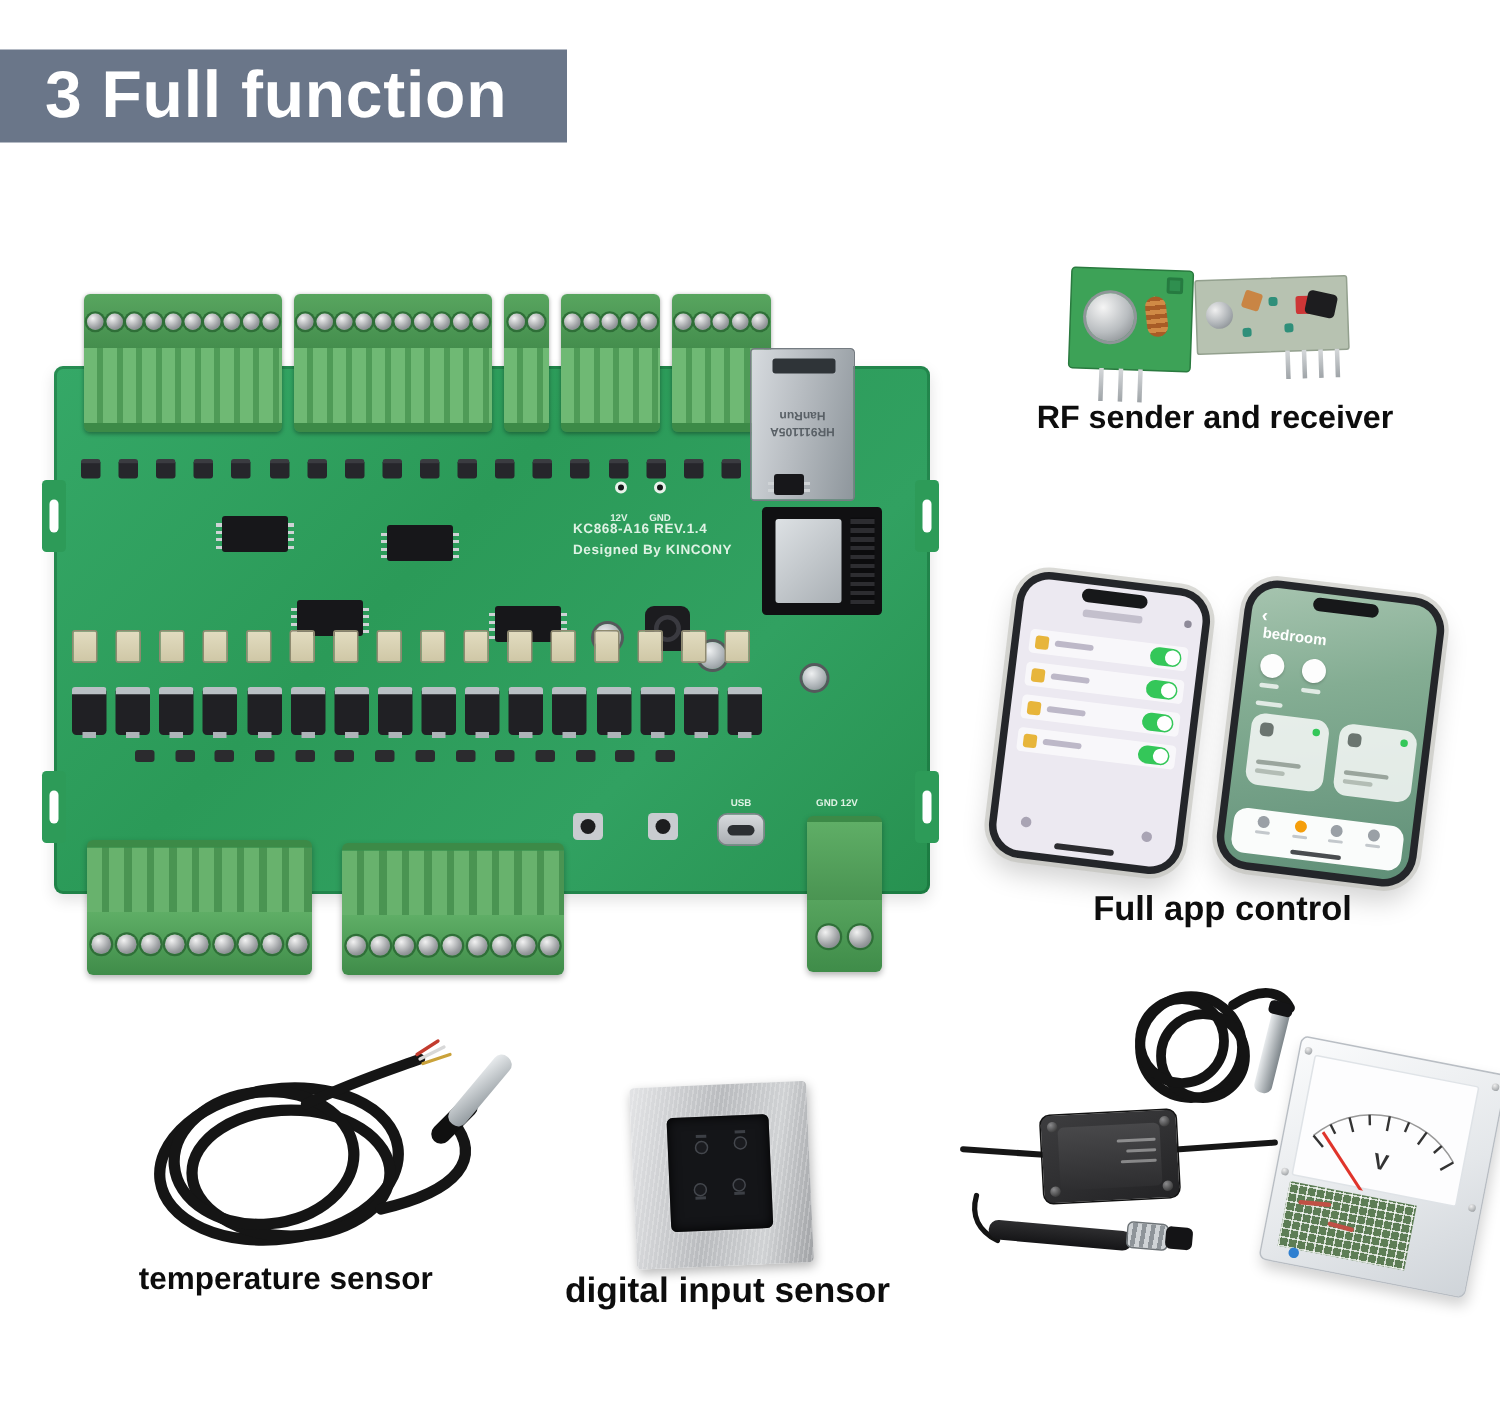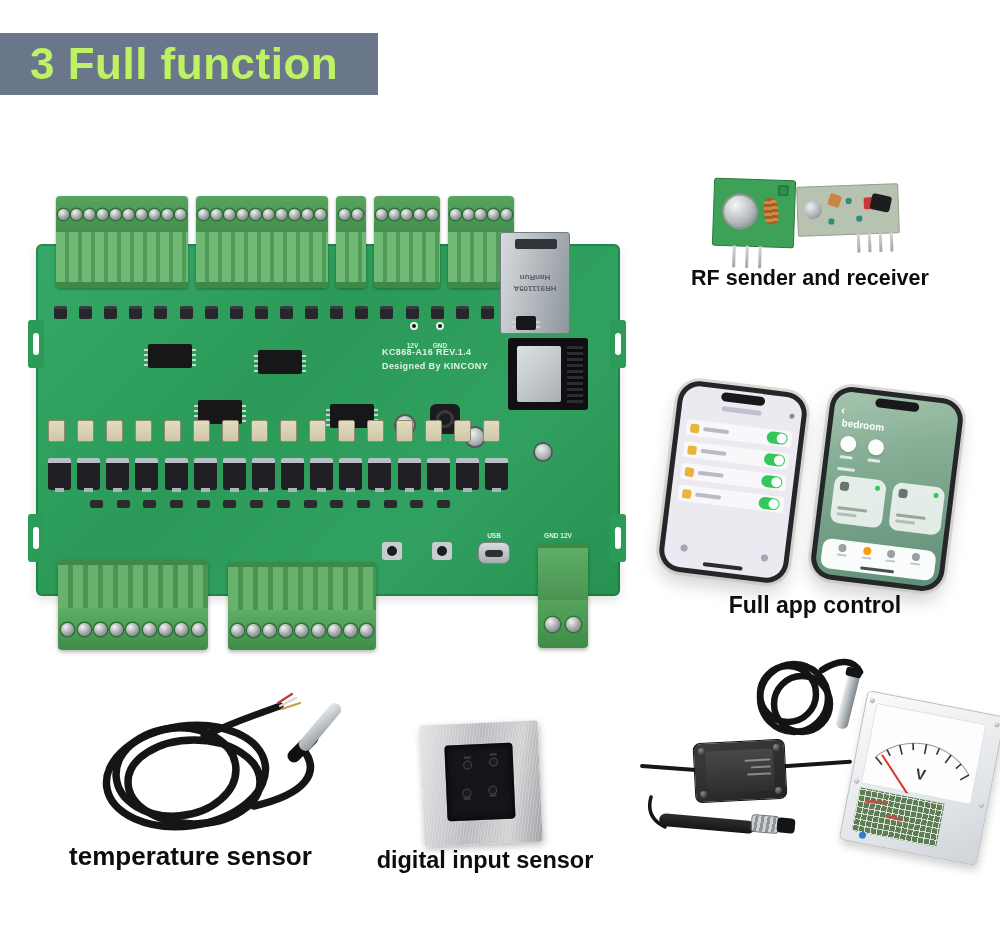--- a/index.html
+++ b/index.html
@@ -4,21 +4,21 @@
 <style>
   html,body{margin:0;padding:0;background:#fff;}
   *{box-sizing:border-box;}
   body{font-family:"Liberation Sans", sans-serif;}
   .stage{position:relative;width:1000px;height:949px;background:#fff;overflow:hidden;}
   .abs{position:absolute;}
 
   
   .banner{left:0;top:33px;width:378px;height:62px;background:var(--banner,#6a7689);
           display:flex;align-items:center;padding-left:30px;}
-  .banner span{color:#bef264;font-size:44px;font-weight:700;letter-spacing:.5px;}
+  .banner span{color:#ffffff;font-size:44px;font-weight:700;letter-spacing:.5px;}
 
   
   .caption{color:var(--caption,#0d0d0d);font-weight:700;text-align:center;}
 
   
   .board{left:30px;top:192px;width:595px;height:462px;}
   .pcb{left:6px;top:52px;width:584px;height:352px;border-radius:6px;
        background:linear-gradient(135deg,#35a867 0%,#2b9a58 40%,#31a161 70%,#279150 100%);
        box-shadow:inset 0 0 0 2px rgba(0,70,30,.28), 0 4px 10px rgba(0,0,0,.12);}
   .ear{width:16px;height:48px;background:#2d9b58;border-radius:3px;}
@@ -515,21 +515,21 @@
       <path d="M 136 48 C 170 32 196 24 212 18" stroke-width="7"></path>
     </g>
     <line x1="226" y1="68" x2="244" y2="50" stroke="#101010" stroke-width="13" stroke-linecap="round"></line>
     <rect x="245.5" y="10" width="13" height="58" rx="6" fill="url(#metal)" transform="rotate(40 252 39)"></rect>
     <g stroke-linecap="round">
       <line x1="210" y1="15" x2="224" y2="6" stroke="#c23b2e" stroke-width="2.2"></line>
       <line x1="212" y1="18" x2="228" y2="10" stroke="#d8d8d8" stroke-width="2.2"></line>
       <line x1="214" y1="21" x2="232" y2="15" stroke="#caa23a" stroke-width="2.2"></line>
     </g>
   </svg>
-  <div class="abs caption" style="left:38px;top:841px;width:305px;font-size:26px;">temperature sensor</div>
+  <div class="abs caption" style="left:38px;top:841px;width:305px;font-size:21px;">temperature sensor</div>
 
   <div class="abs dpanel">
     <div class="dinner">
       <div class="dbtn" style="left:12px;top:12px;">
           <s></s>
           <i></i>
         </div>
       <div class="dbtn" style="left:38px;top:10px;">
           <s></s>
           <i></i>

